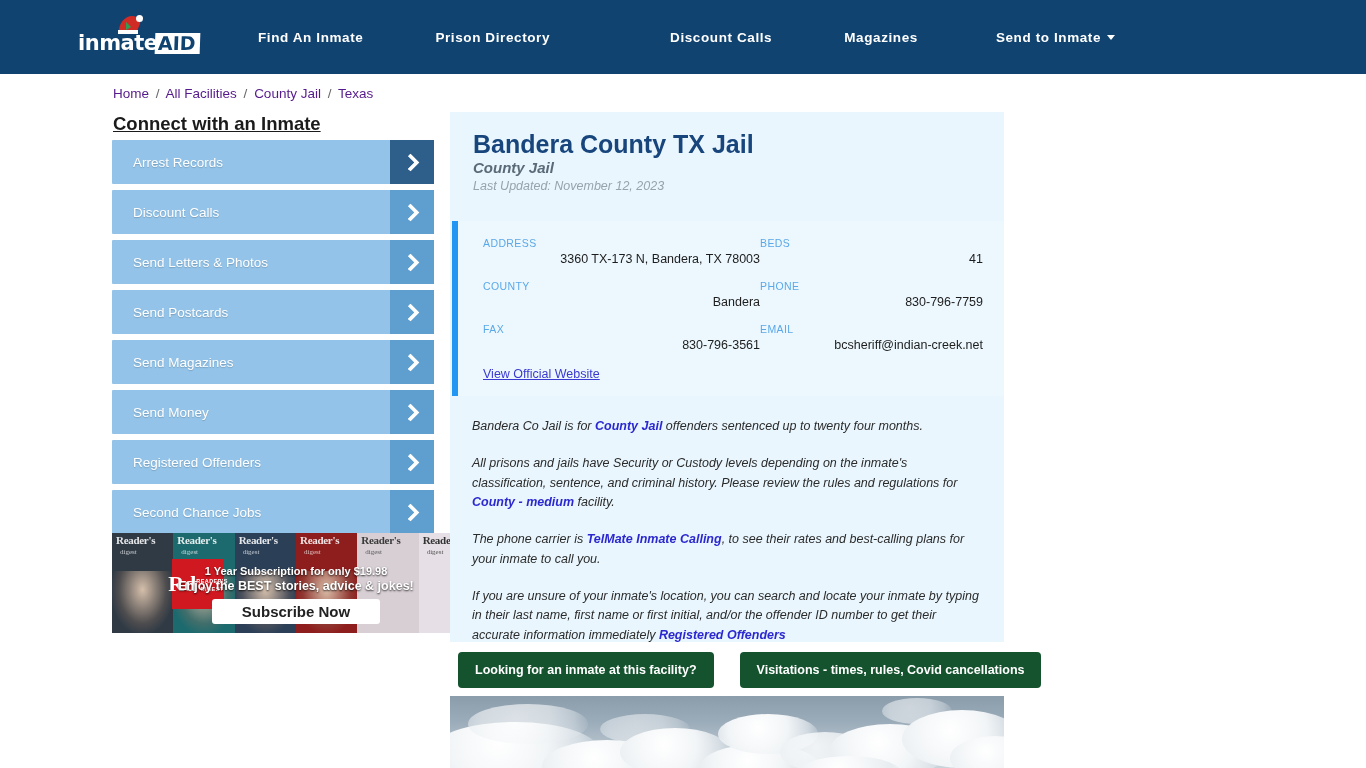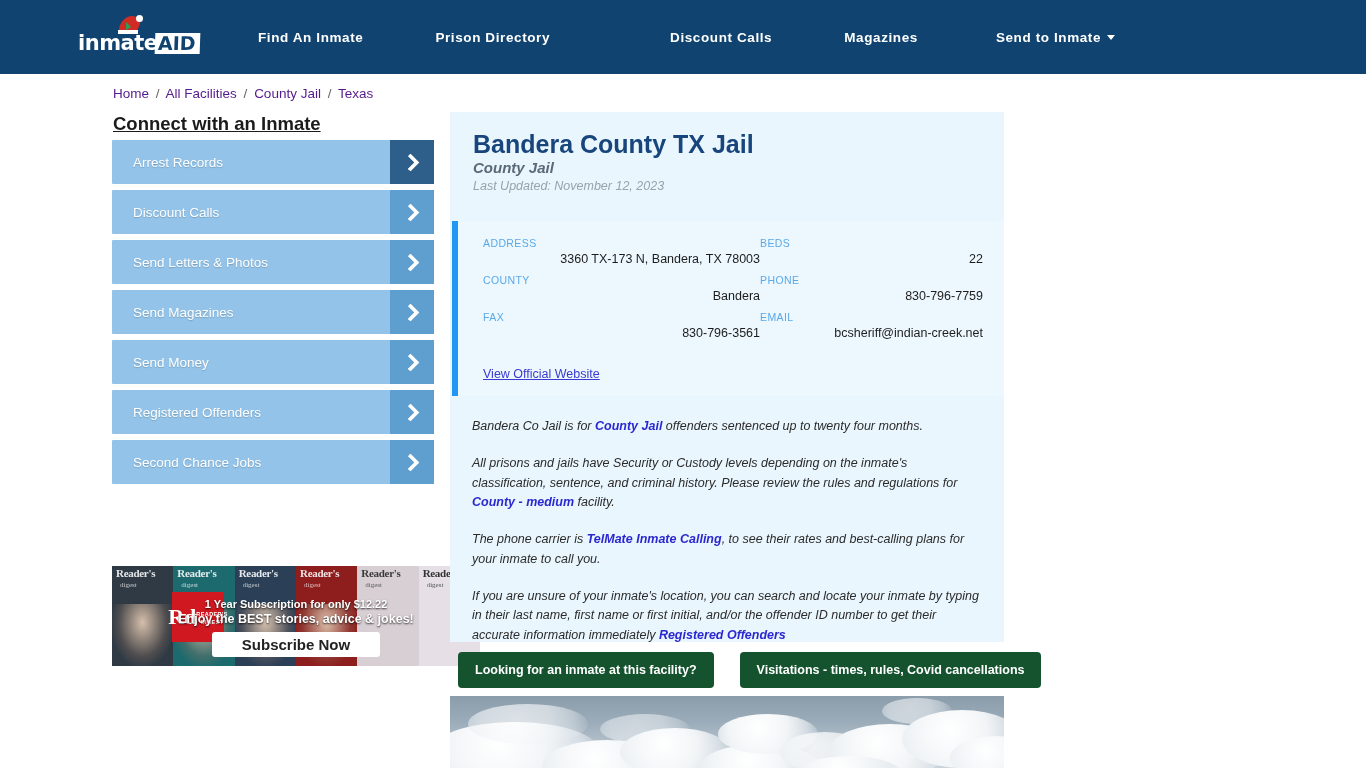--- a/index.html
+++ b/index.html
@@ -97,21 +97,21 @@
   .chev-glyph {
     width: 13px; height: 13px;
     border-top: 4px solid #ffffff;
     border-right: 4px solid #ffffff;
     transform: rotate(45deg);
     margin-left: -4px; border-radius: 1px;
   }
 
   
   .ad-banner {
-    position: absolute; left: 112px; top: 566px;
+    position: absolute; left: 112px; top: 533px;
     width: 368px; height: 100px; overflow: hidden;
     cursor: pointer; background: #0369a1;
   }
   .ad-covers { position: absolute; inset: 0; display: flex; }
   .ad-cover { flex: 1 1 0; height: 100%; position: relative; }
   .ad-cover .rdtop {
     position: absolute; top: 2px; left: 4px; right: 4px;
     color: rgba(255,255,255,.88); font-size: 11px;
     font-family: "Liberation Serif", serif; font-weight: bold;
     line-height: 1.0; letter-spacing: -0.3px;
@@ -174,21 +174,21 @@
   .info-box {
     position: absolute; left: 2px; top: 109px;
     width: 552px; height: 175px;
     border-left: 6px solid #2196f3;
     background: #ecf8fe;
   }
   .info-grid {
     position: absolute; left: 25px; top: 16px;
     width: 500px;
     display: grid; grid-template-columns: 277px 1fr;
-    row-gap: 8px;
+    row-gap: 14px;
   }
   .info-label {
     font-size: 10.5px; color: #5ba8e8; letter-spacing: .4px;
     text-transform: uppercase; margin-bottom: 3px;
   }
   .info-value { font-size: 12.5px; color: #1d1d1d; text-align: right; }
   .official-link {
     position: absolute; left: 25px; top: 146px;
     font-size: 12.5px; color: #3a3ad0;
     text-decoration: underline; cursor: pointer;
@@ -283,20 +283,26 @@
         <span class="chev-glyph"></span>
       </span>
   </div>
   <div class="side-btn">
     <span class="side-btn-label">Send Letters &amp; Photos</span>
     <span class="side-chev">
         <span class="chev-glyph"></span>
       </span>
   </div>
   <div class="side-btn">
+    <span class="side-btn-label">Send Postcards</span>
+    <span class="side-chev">
+        <span class="chev-glyph"></span>
+      </span>
+  </div>
+  <div class="side-btn">
     <span class="side-btn-label">Send Magazines</span>
     <span class="side-chev">
         <span class="chev-glyph"></span>
       </span>
   </div>
   <div class="side-btn">
     <span class="side-btn-label">Send Money</span>
     <span class="side-chev">
         <span class="chev-glyph"></span>
       </span>
@@ -346,41 +352,41 @@
       <div class="rdsub" style="color:#555555">digest</div>
     </div>
   </div>
   <div class="ad-rd-logo">
     <div class="rd-big">Rd</div>
     <div class="rd-small">
       <span>READER'S</span><br><span>DIGEST</span>
     </div>
   </div>
   <div class="ad-overlay">
-    <div class="ad-line1">1 Year Subscription for only $12.22</div>
+    <div class="ad-line1">1 Year Subscription for only $19.98</div>
     <div class="ad-line2">Enjoy the BEST stories, advice &amp; jokes!</div>
     <div class="ad-cta">Subscribe Now</div>
   </div>
 </div>
 
 <div class="facility-panel">
 
   <div class="fac-title">Bandera County TX Jail</div>
   <div class="fac-subtitle">County Jail</div>
   <div class="fac-updated">Last Updated: November 12, 2023</div>
 
   <div class="info-box">
     <div class="info-grid">
       <div>
         <div class="info-label">ADDRESS</div>
         <div class="info-value">3360 TX-173 N, Bandera, TX 78003</div>
       </div>
       <div>
         <div class="info-label">BEDS</div>
-        <div class="info-value">22</div>
+        <div class="info-value">41</div>
       </div>
       <div>
         <div class="info-label">COUNTY</div>
         <div class="info-value">Bandera</div>
       </div>
       <div>
         <div class="info-label">PHONE</div>
         <div class="info-value">830-796-7759</div>
       </div>
       <div>

